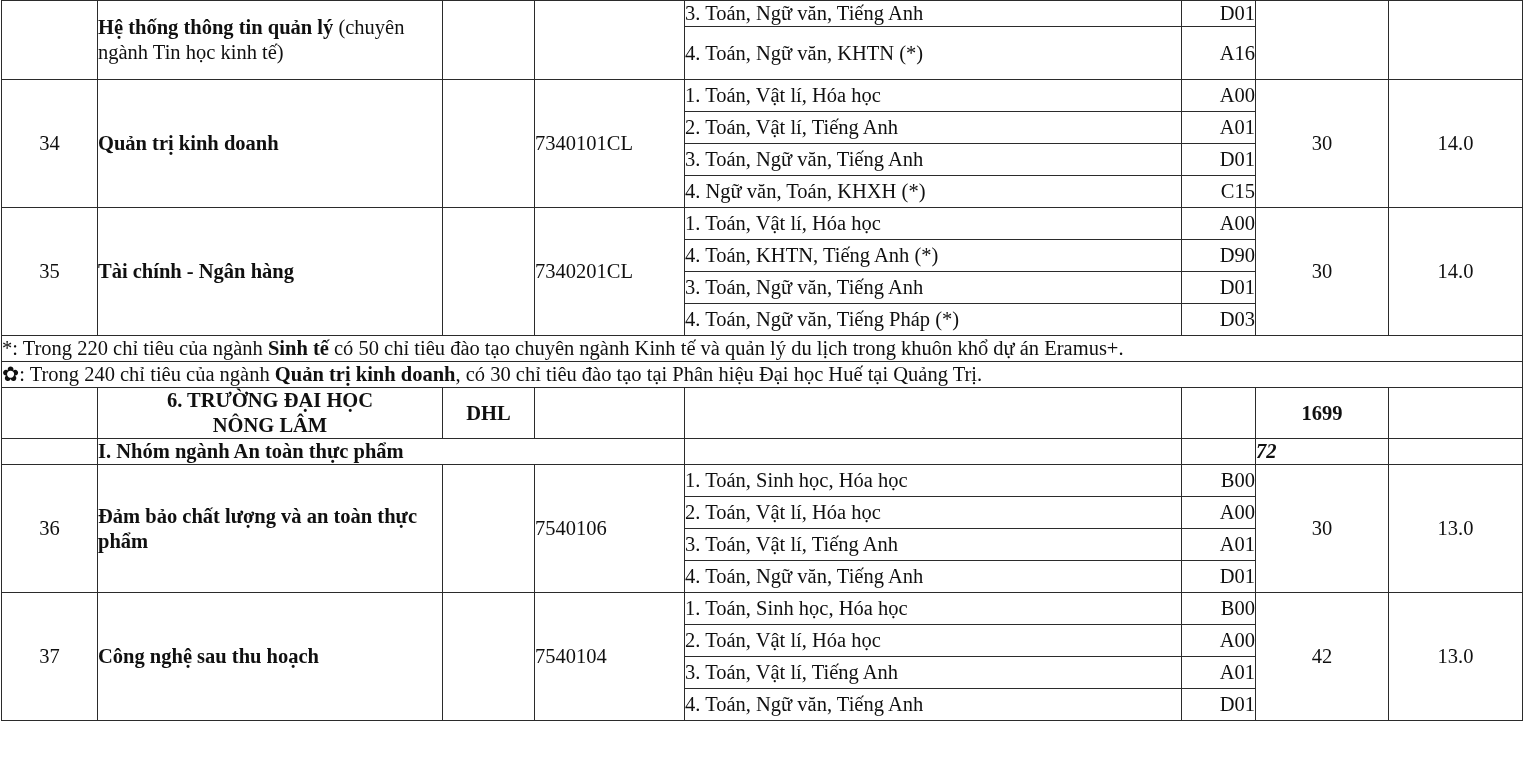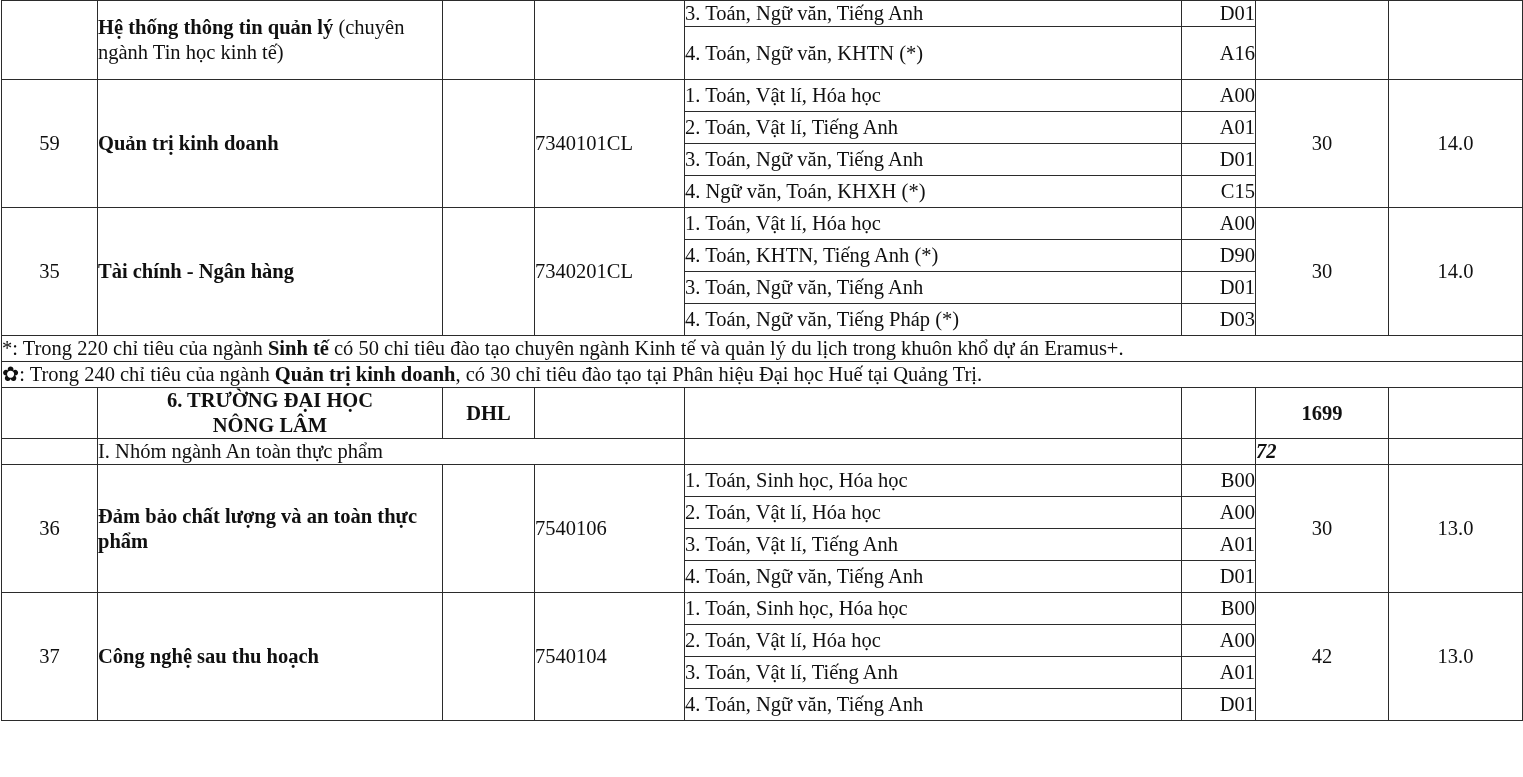--- a/index.html
+++ b/index.html
@@ -90,21 +90,21 @@
     font-size: 21px;
     line-height: 1.18;
     padding: 4px 6px;
   }
   td.school-code {
     text-align: center;
     font-weight: bold;
     font-size: 22px;
   }
   td.group-title {
-    font-weight: normal;
+    font-weight: bold;
     font-size: 21px;
     padding: 4px 10px 4px 14px;
   }
   td.group-quota {
     text-align: left;
     font-weight: bold;
     font-style: italic;
     font-size: 21px;
   }
   .h-row-short { height: 31px; }
@@ -138,21 +138,21 @@
         <td class="block">D01</td>
         <td class="quota" rowspan="2"></td>
         <td class="score" rowspan="2"></td>
       </tr>
       <tr>
         <td class="combo" style="height:52px">4. Toán, Ngữ văn, KHTN (*)</td>
         <td class="block">A16</td>
       </tr>
 
       <tr>
-        <td class="stt" rowspan="4">59</td>
+        <td class="stt" rowspan="4">34</td>
         <td class="name" rowspan="4">
           <span class="bold">Quản trị kinh doanh</span>
         </td>
         <td rowspan="4"></td>
         <td class="majorcode" rowspan="4">7340101CL</td>
         <td class="combo h-row-short">1. Toán, Vật lí, Hóa học</td>
         <td class="block">A00</td>
         <td class="quota" rowspan="4">30</td>
         <td class="score" rowspan="4">14.0</td>
       </tr>

